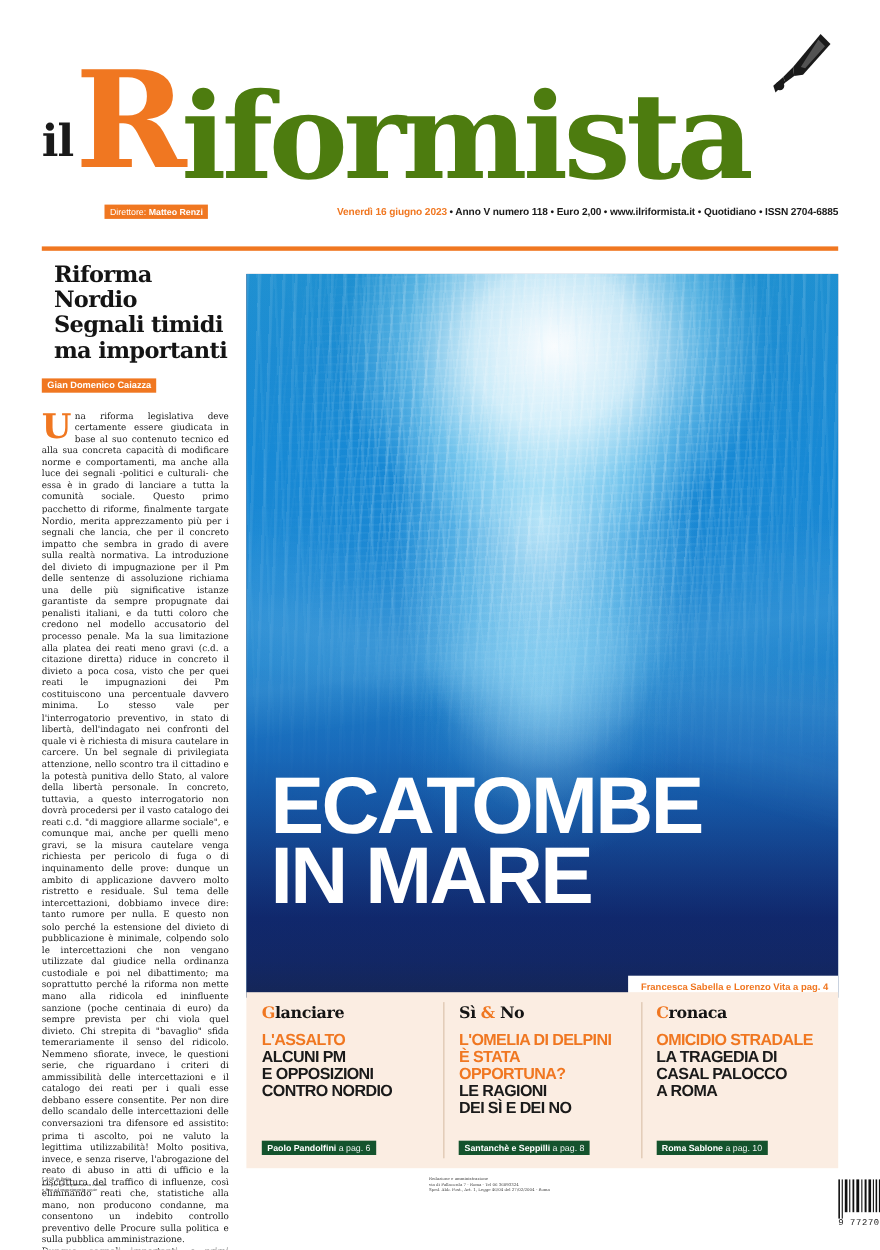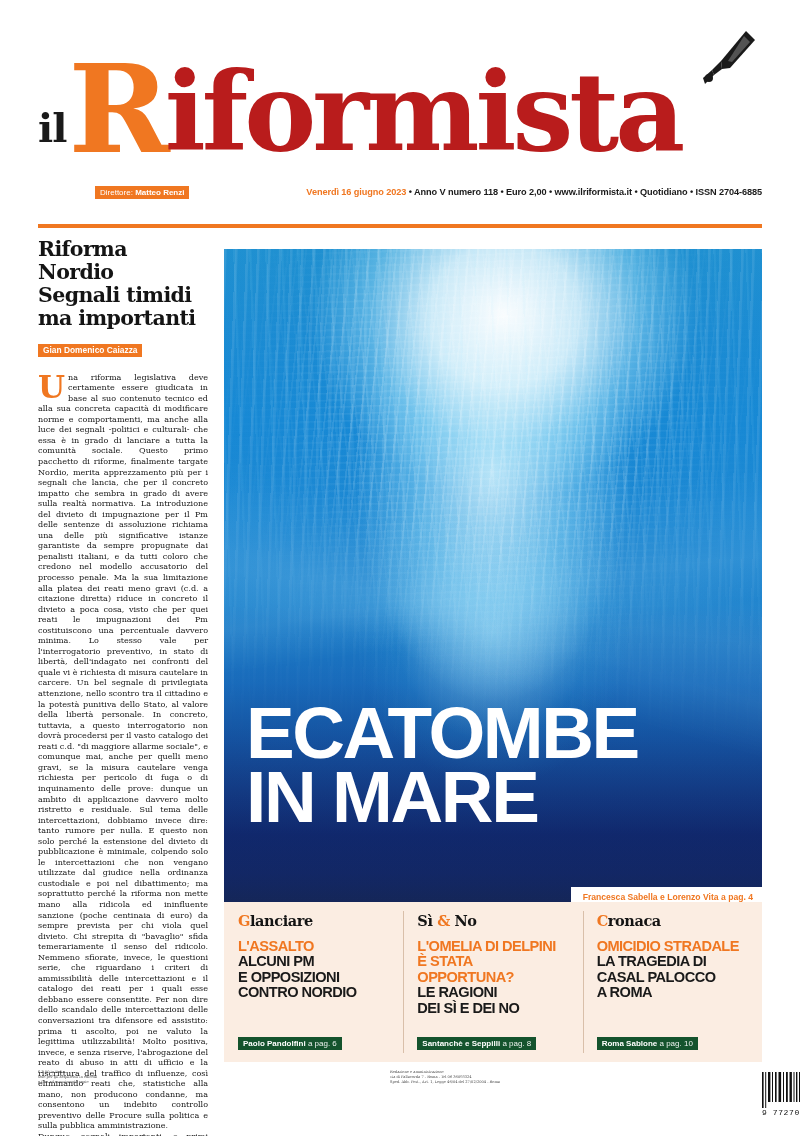--- a/index.html
+++ b/index.html
@@ -46,25 +46,25 @@
     color: #F07721;
     line-height: 1;
     letter-spacing: -5px;
     position: relative;
     top: 6px;
   }
   .logo-rest {
     font-family: "DejaVu Serif", serif;
     font-weight: 700;
     font-size: 108px;
-    color: #b91c1c;
+    color: #4d7c0f;
     line-height: 1;
     letter-spacing: -4px;
     position: relative;
-    top: 4px;
+    top: 16px;
   }
   .pen-icon {
     position: absolute;
     right: 4px;
     top: -14px;
     width: 58px;
     height: 62px;
   }
 
   .masthead-info {
@@ -120,20 +120,21 @@
     left: 0; top: 0;
     width: 170px;
   }
   .lead-title {
     font-family: "DejaVu Serif", serif;
     font-weight: 700;
     font-size: 20.5px;
     line-height: 1.13;
     color: #141414;
     letter-spacing: -0.6px;
+    margin-left: 11px;
   }
   .byline-badge {
     display: inline-block;
     margin-top: 13px;
     background: #F07721;
     color: #ffffff;
     font-size: 8.4px;
     font-weight: 700;
     line-height: 13px;
     height: 13px;

